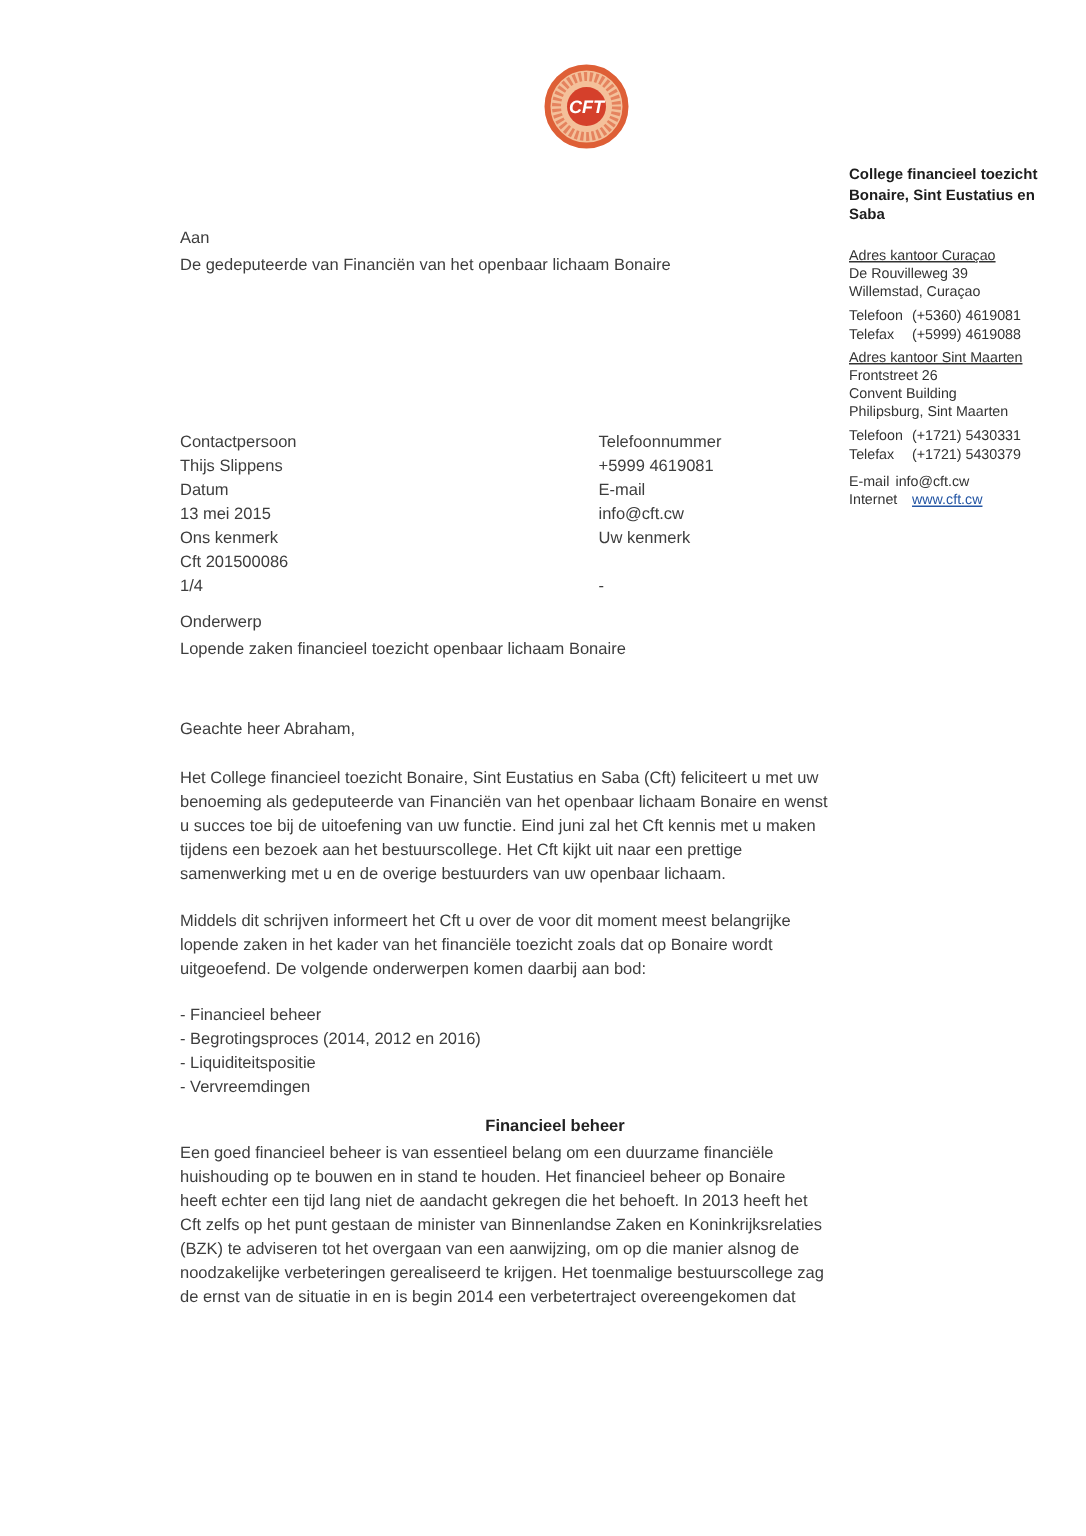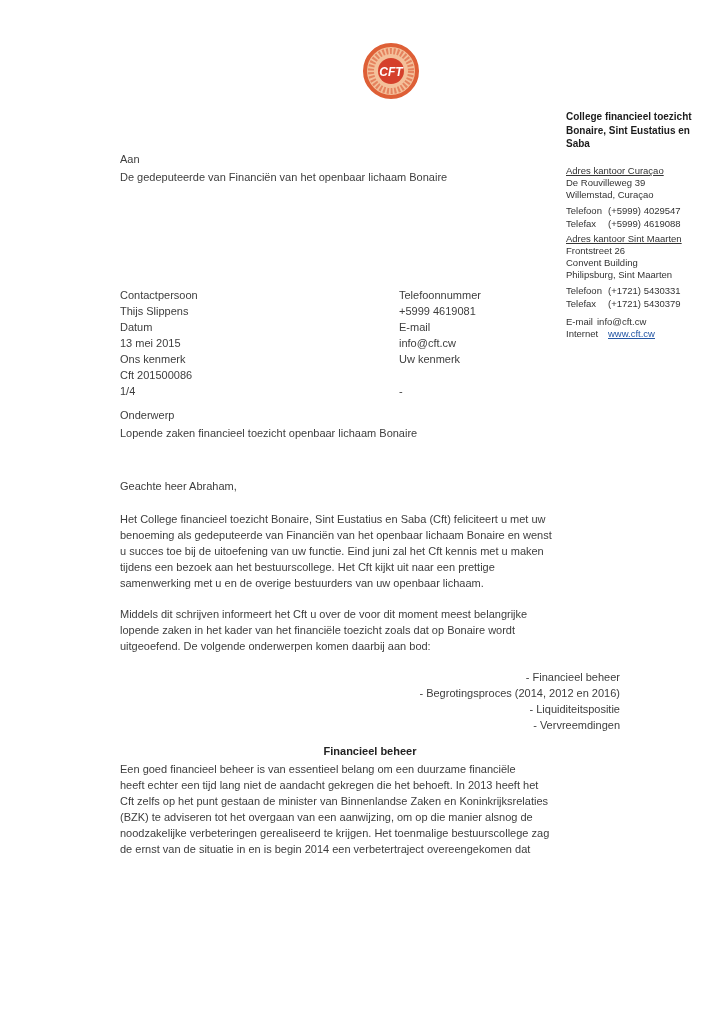--- a/index.html
+++ b/index.html
@@ -37,21 +37,21 @@
   .meta { margin-top:101px; }
   .meta-row { display:flex; line-height:16px; }
   .meta-row .c1 { width:279px; flex:0 0 279px; }
   .meta-row .c2 { flex:1; }
   .meta-row.gap-above { margin-top:3px; }
 
   .subject { margin-top:7px; line-height:18px; }
   .salutation { margin-top:36px; }
   .para1 { margin-top:17px; }
   .para2 { margin-top:15px; }
-  .topic-list { margin-top:15px;text-align:right; }
+  .topic-list { margin-top:15px; }
   .section-heading { margin-top:10px; font-weight:bold; color:#222222;text-align:center; }
   .para3 { margin-top:2px; }
 </style>
 </head>
 <body>
 
 <div class="page">
 
   <div class="logo">
     <svg width="60" height="60" viewBox="0 0 60 60">
@@ -71,21 +71,21 @@
 
     <div class="office">
       <div class="office-heading">Adres kantoor Curaçao</div>
       <div class="addr-lines lines">
           <div>De Rouvilleweg 39</div>
           <div>Willemstad, Curaçao</div>
         </div>
       <div class="phones">
         <div class="phone-row">
           <span class="lbl">Telefoon</span>
-          <span>(+5999) 4029547</span>
+          <span>(+5360) 4619081</span>
         </div>
         <div class="phone-row">
           <span class="lbl">Telefax</span>
           <span>(+5999) 4619088</span>
         </div>
       </div>
     </div>
 
     <div class="office">
       <div class="office-heading">Adres kantoor Sint Maarten</div>
@@ -181,20 +181,21 @@
         <div>- Financieel beheer</div>
         <div>- Begrotingsproces (2014, 2012 en 2016)</div>
         <div>- Liquiditeitspositie</div>
         <div>- Vervreemdingen</div>
       </div>
 
     <div class="section-heading">Financieel beheer</div>
 
     <div class="para3 lines">
         <div>Een goed financieel beheer is van essentieel belang om een duurzame financiële</div>
+        <div>huishouding op te bouwen en in stand te houden. Het financieel beheer op Bonaire</div>
         <div>heeft echter een tijd lang niet de aandacht gekregen die het behoeft. In 2013 heeft het</div>
         <div>Cft zelfs op het punt gestaan de minister van Binnenlandse Zaken en Koninkrijksrelaties</div>
         <div>(BZK) te adviseren tot het overgaan van een aanwijzing, om op die manier alsnog de</div>
         <div>noodzakelijke verbeteringen gerealiseerd te krijgen. Het toenmalige bestuurscollege zag</div>
         <div>de ernst van de situatie in en is begin 2014 een verbetertraject overeengekomen dat</div>
       </div>
 
   </div>
 </div>
 

